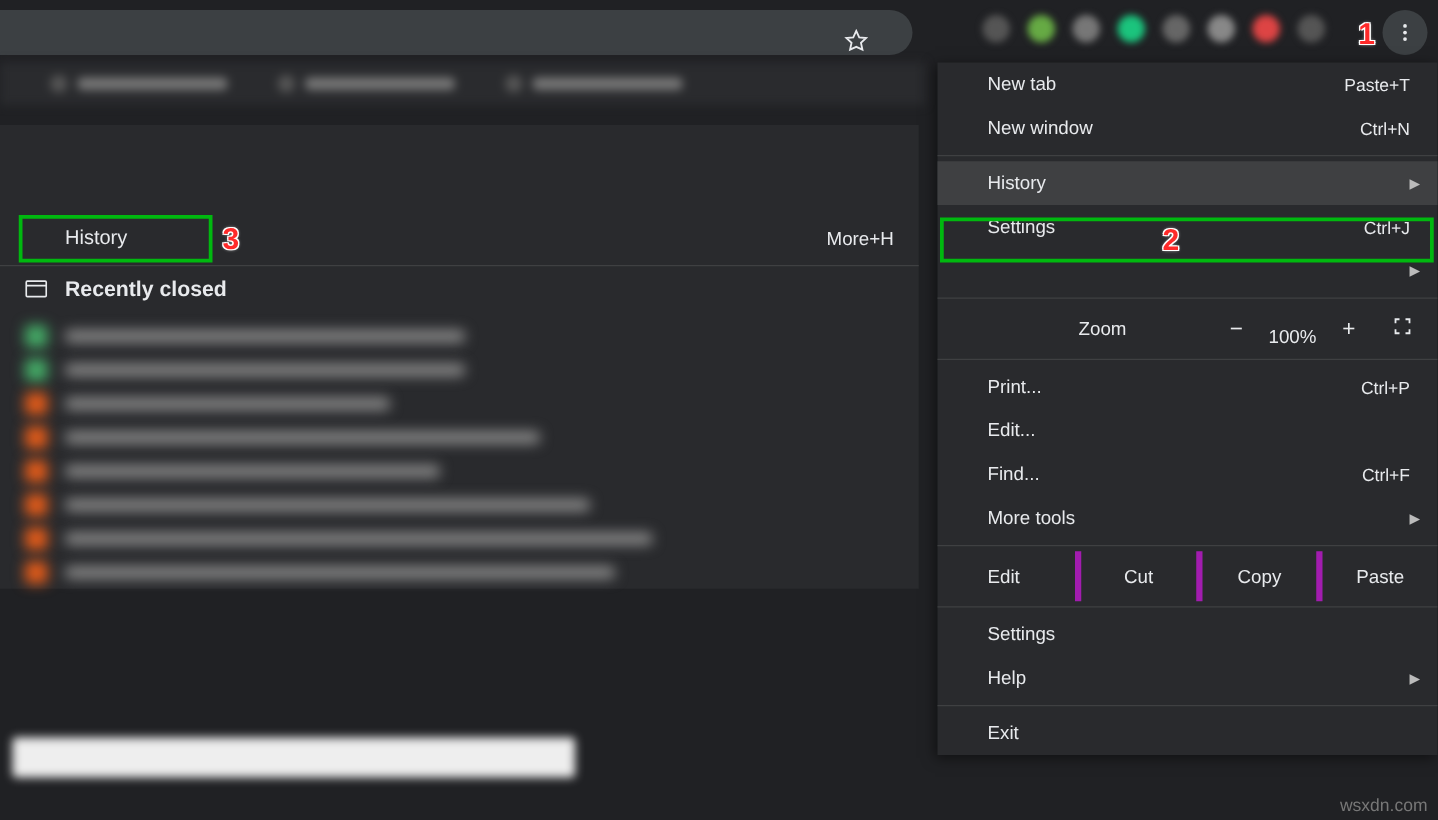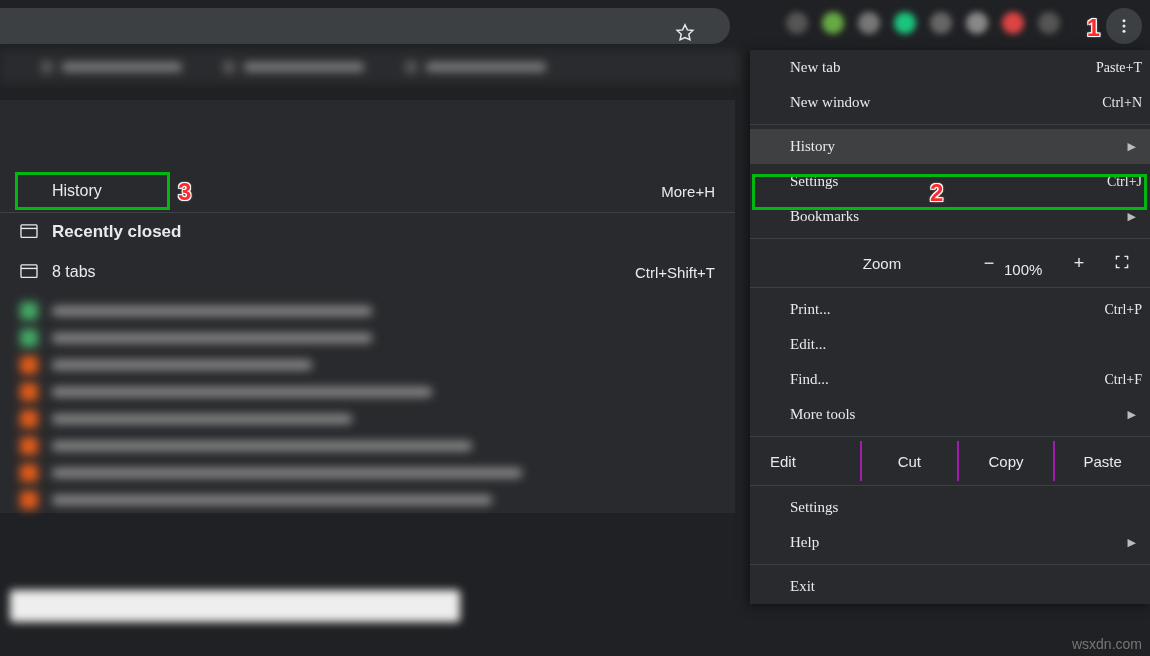--- a/index.html
+++ b/index.html
@@ -10,35 +10,35 @@
   .star svg{width:22px;height:22px;fill:none;stroke:#e8eaed;stroke-width:1.6;}
   .ext-row{position:absolute;top:12px;left:786px;display:flex;gap:14px;align-items:center;filter:blur(3px);}
   .ext-row .dot{width:22px;height:22px;border-radius:50%;}
   .vdots{position:absolute;top:8px;right:8px;width:36px;height:36px;border-radius:50%;background:#3c4043;display:flex;align-items:center;justify-content:center;cursor:pointer;}
   .vdots svg{width:18px;height:18px;fill:#e8eaed;}
   .bookbar{position:absolute;top:50px;left:0;width:740px;height:34px;background:#2a2b2e;display:flex;align-items:center;gap:40px;padding-left:40px;filter:blur(4px);}
   .bookbar .bm{display:flex;align-items:center;gap:8px;}
   .bookbar .ico{width:14px;height:14px;border-radius:50%;background:#555;}
   .bookbar .txt{width:120px;height:10px;background:#777;border-radius:4px;}
   .menu{position:absolute;top:50px;right:0;width:400px;background:#292a2d;box-shadow:-2px 2px 10px rgba(0,0,0,0.5);}
-  .mitem{display:flex;align-items:center;height:35px;padding:0 8px 0 40px;font-size:15px;position:relative;font-family:Liberation Serif, serif;}
+  .mitem{display:flex;align-items:center;height:35px;padding:0 22px 0 40px;font-size:15px;position:relative;}
   .mitem .lbl{flex:1;}
   .mitem .sc{color:#e8eaed;font-size:14px;}
   .mitem.hov{background:#3f4042;}
   .mitem .tri{position:absolute;right:14px;font-size:11px;color:#bbb;}
   .sep{height:1px;background:#3f4042;margin:4px 0;}
   .zoomrow{display:flex;align-items:center;height:40px;padding:0 20px 0 40px;}
   .zoomrow .zl{flex:1;text-align:center;}
   .zoomrow .btn{width:30px;text-align:center;font-size:18px;}
-  .zoomrow .pct{width:60px;text-align:left;font-size:15px;margin-top:13px;}
+  .zoomrow .pct{width:60px;text-align:center;font-size:15px;margin-top:13px;}
   .zoomrow .fs{margin-left:20px;}
   .zoomrow .fs svg{width:16px;height:16px;fill:none;stroke:#e8eaed;stroke-width:1.8;}
   .editrow{display:flex;align-items:center;height:40px;}
-  .editrow .el{flex:0 0 110px;padding-left:20px;}
-  .editrow .eb{flex:1;text-align:center;border-left:2px solid #a21caf;height:100%;display:flex;align-items:center;justify-content:center;}
+  .editrow .el{flex:0 0 110px;padding-left:40px;}
+  .editrow .eb{flex:1;text-align:center;border-left:5px solid #a21caf;height:100%;display:flex;align-items:center;justify-content:center;}
   .sub{position:absolute;top:100px;left:0;width:735px;background:#292a2d;}
   .sitem{display:flex;align-items:center;height:42px;padding:0 20px;position:relative;}
   .sitem .si{width:18px;height:16px;margin-right:14px;}
   .sitem .si svg{width:18px;height:16px;fill:none;stroke:#e8eaed;stroke-width:1.5;}
   .sitem .sl{flex:1;font-size:16px;}
   .sitem .ss{font-size:15px;}
   .sitem.hdr{height:38px;}
   .sitem.hdr .sl{font-weight:600;font-size:17px;}
   .divv{height:1px;background:#3f4042;}
   .hist-block{padding-top:4px;}
@@ -107,21 +107,20 @@
   <div class="sep"></div>
   <div class="mitem hov">
       <span class="lbl">History</span>
       <span class="tri">▶</span>
     </div>
   <div class="mitem">
       <span class="lbl">Settings</span>
       <span class="sc">Ctrl+J</span>
     </div>
   <div class="mitem">
-      <span class="lbl">Bookmarks</span>
       <span class="tri">▶</span>
     </div>
   <div class="sep"></div>
   <div class="zoomrow">
     <span class="zl">Zoom</span>
     <span class="btn">−</span>
     <span class="pct">100%</span>
     <span class="btn">+</span>
     <span class="fs"><svg viewBox="0 0 20 20">
           <path d="M3 7V3h4M17 7V3h-4M3 13v4h4M17 13v4h-4"></path>
@@ -171,28 +170,20 @@
     <span class="ss">More+H</span>
   </div>
   <div class="divv"></div>
   <div class="sitem hdr">
     <span class="si"><svg viewBox="0 0 20 18">
           <rect x="1" y="1" width="18" height="14" rx="1"></rect>
           <line x1="1" y1="5" x2="19" y2="5"></line>
         </svg></span>
     <span class="sl">Recently closed</span>
   </div>
-  <div class="sitem">
-    <span class="si"><svg viewBox="0 0 20 18">
-          <rect x="1" y="1" width="18" height="14" rx="1"></rect>
-          <line x1="1" y1="5" x2="19" y2="5"></line>
-        </svg></span>
-    <span class="sl">8 tabs</span>
-    <span class="ss">Ctrl+Shift+T</span>
-  </div>
   <div class="hist-block">
     <div class="hrow">
         <span class="fav" style="background:#4a6"></span>
         <span class="line" style="width:320px"></span>
       </div>
     <div class="hrow">
         <span class="fav" style="background:#4a6"></span>
         <span class="line" style="width:320px"></span>
       </div>
     <div class="hrow">

